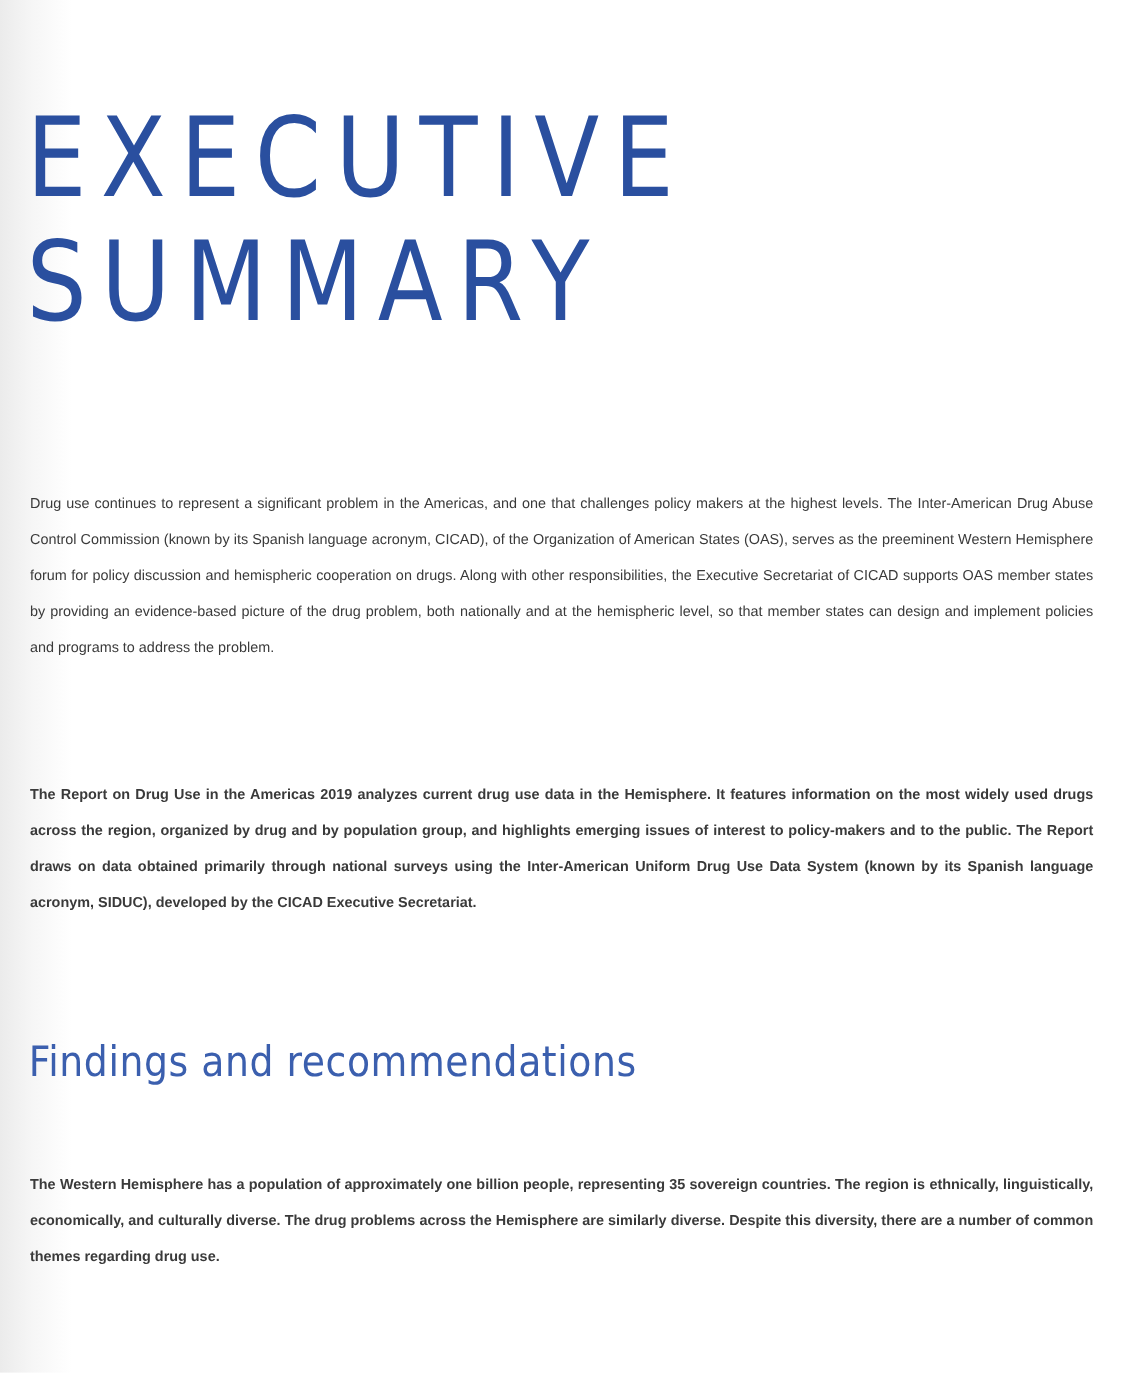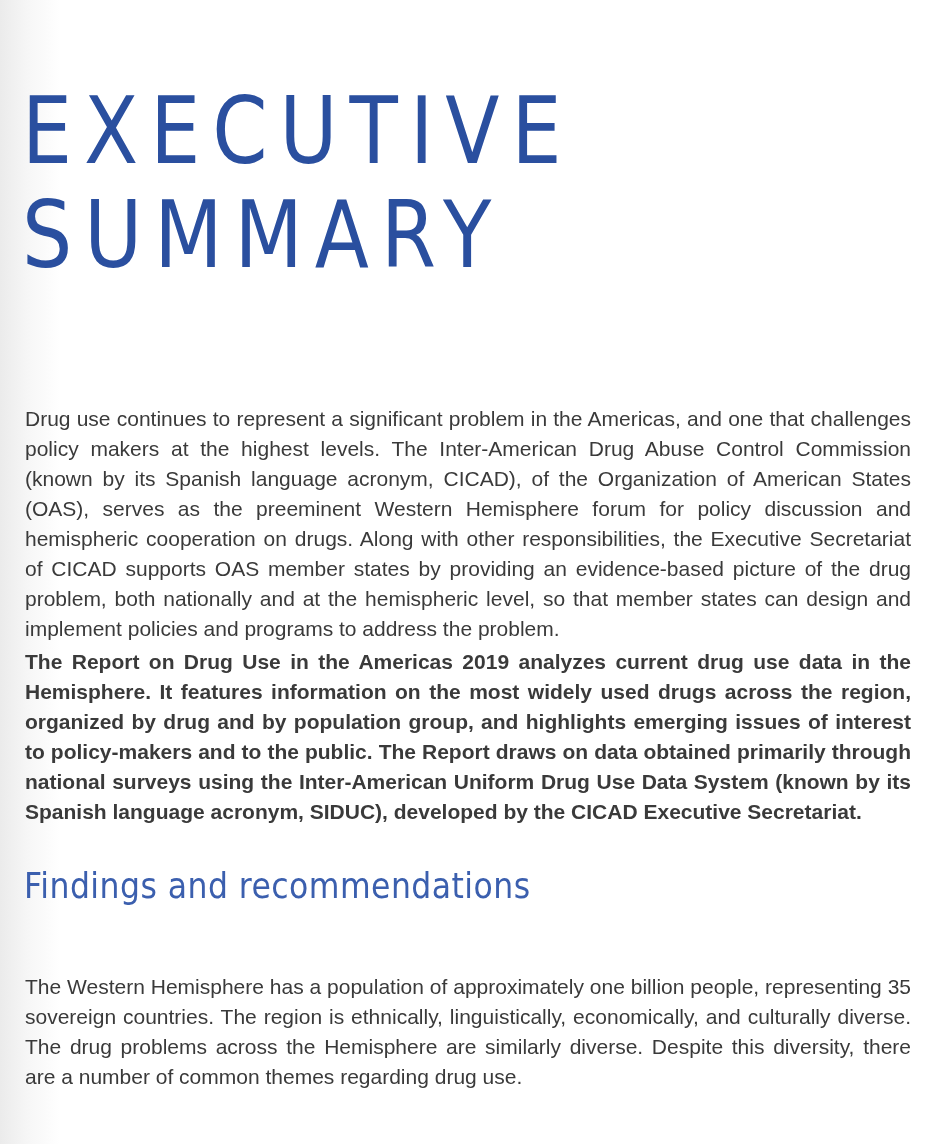--- a/index.html
+++ b/index.html
@@ -46,28 +46,28 @@
     .title span {
       display: block;
     }
     .para {
       position: absolute;
       left: 25px;
       width: 886px;
       margin: 0;
       color: #3a3a3a;
       font-family: "Liberation Sans", sans-serif;
-      font-size: 21px;
+      font-size: 12px;
       line-height: 30px;
       text-align: justify;
       text-align-last: left;
     }
     .para-1 { top: 364px; }
     .para-2 { top: 607px; font-weight: bold; }
-    .para-3 { top: 932px; }
+    .para-3 { top: 932px; font-weight: bold; }
     .section-heading {
       position: absolute;
       left: 24px;
       top: 822px;
       margin: 0;
       color: #3b5fae;
       font-family: "DejaVu Sans", sans-serif;
       font-weight: normal;
       font-size: 35px;
       line-height: 48px;

